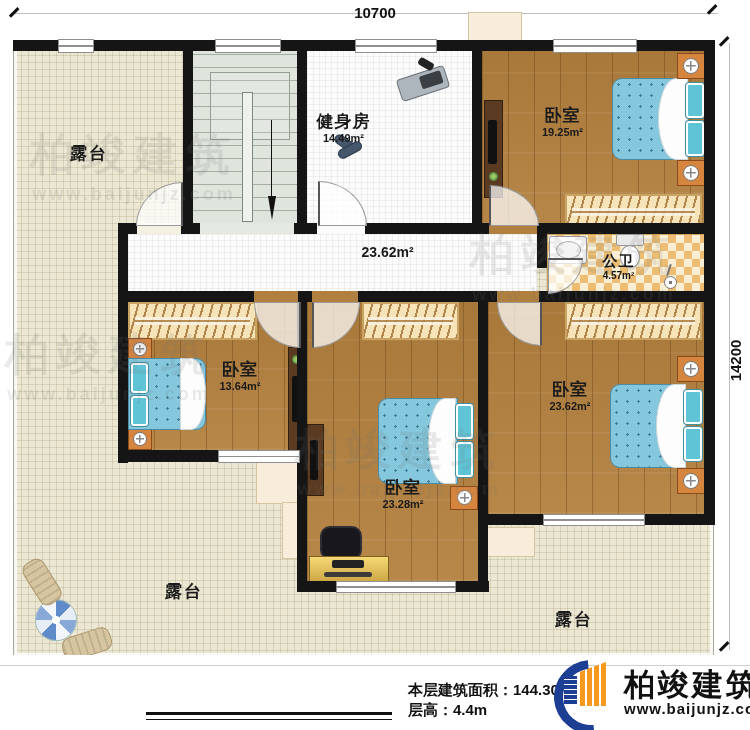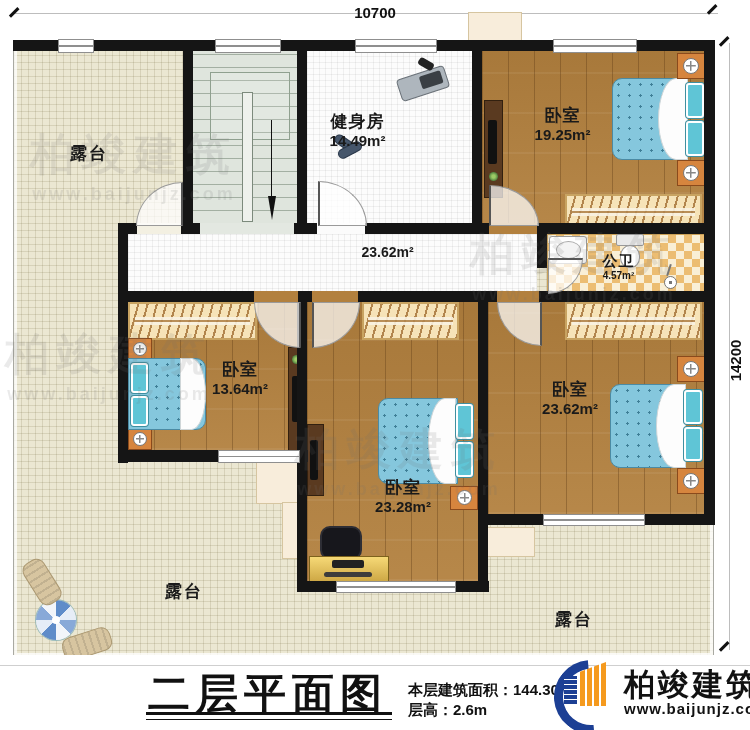--- a/index.html
+++ b/index.html
@@ -44,21 +44,21 @@
   .lamp{position:absolute;background:
       linear-gradient(#888 0 0) center/70% 1.5px no-repeat,
       linear-gradient(#888 0 0) center/1.5px 70% no-repeat,#fff;
     border:1.5px solid #777;border-radius:50%;}
   .deskdark{position:absolute;background:#5a3a20;border:1px solid #32200f;}
   .tv{position:absolute;background:#111;border-radius:2px;}
   .plant{position:absolute;background:radial-gradient(#9ccb66 25%,#4f7f3f 70%);border-radius:50%;}
   
   .rlabel{position:absolute;text-align:center;font-weight:bold;line-height:1.2;}
   .rlabel .nm{font-size:17px;letter-spacing:1px;}
-  .rlabel .ar{font-size:15px;}
+  .rlabel .ar{font-size:11px;}
   .tlabel{position:absolute;font-weight:bold;font-size:17px;letter-spacing:2px;}
   .dim{position:absolute;font-weight:bold;font-size:15px;color:#111;}
   .dimline{position:absolute;background:#bdbdbd;}
   .tick{position:absolute;width:12px;height:2.5px;background:#111;transform:rotate(-45deg);}
   
   .wm{position:absolute;opacity:.14;color:#6f6f6f;text-align:center;pointer-events:none;}
   .wm .big{font-size:44px;font-weight:bold;letter-spacing:8px;white-space:nowrap;}
   .wm .sml{font-size:18px;font-weight:bold;letter-spacing:3px;}
   
   .title-cn{position:absolute;font-size:42px;font-weight:bold;letter-spacing:6px;color:#111;}
@@ -241,21 +241,21 @@
   </div>
   <div class="wm" style="left:470px;top:225px;">
     <div class="big">柏竣建筑</div>
     <div class="sml">www.baijunjz.com</div>
   </div>
   <div class="wm" style="left:295px;top:420px;">
     <div class="big">柏竣建筑</div>
     <div class="sml">www.baijunjz.com</div>
   </div>
 
-  <div class="rlabel" style="left:300px;top:112px;width:115px;">
+  <div class="rlabel" style="left:286px;top:112px;width:115px;">
     <div class="nm">健身房</div>
     <div class="ar">14.49m²</div>
   </div>
   <div class="rlabel" style="left:505px;top:106px;width:115px;">
     <div class="nm">卧室</div>
     <div class="ar">19.25m²</div>
   </div>
   <div class="rlabel" style="left:576px;top:252px;width:85px;">
     <div class="nm" style="font-size:15px;">公卫</div>
     <div class="ar" style="font-size:10px;">4.57m²</div>
@@ -274,24 +274,23 @@
   <div class="rlabel" style="left:515px;top:380px;width:110px;">
     <div class="nm">卧室</div>
     <div class="ar">23.62m²</div>
   </div>
   <div class="tlabel" style="left:70px;top:142px;">露台</div>
   <div class="tlabel" style="left:165px;top:580px;">露台</div>
   <div class="tlabel" style="left:555px;top:608px;">露台</div>
 
   <div class="abs" style="left:0;top:655px;width:750px;height:75px;background:#fff;"></div>
   <div class="abs" style="left:0;top:665px;width:750px;height:1px;background:#cfcfcf;"></div>
-  <div class="title-cn" style="left:148px;top:666px;">二层平面图</div>
   <div class="underline" style="left:146px;top:712px;width:246px;"></div>
   <div class="stats" style="left:408px;top:680px;">本层建筑面积：144.30m²</div>
-  <div class="stats" style="left:408px;top:700px;">层高：2.6m</div>
+  <div class="stats" style="left:408px;top:700px;">层高：4.4m</div>
 
   <div class="abs" style="left:552px;top:654px;width:66px;height:70px;">
     <div class="abs" style="left:2px;top:6px;width:56px;height:56px;border-radius:50%;border:9px solid transparent;border-left-color:#1c3f94;border-bottom-color:#1c3f94;transform:rotate(40deg);"></div>
     <div class="abs" style="left:28px;top:8px;width:26px;height:44px;background:linear-gradient(#f59a1e,#e57f0f);clip-path:polygon(0 22%,100% 0,100% 100%,0 100%);background-image:repeating-linear-gradient(90deg,#f59a1e 0 5px,#ffffff 5px 7px);"></div>
     <div class="abs" style="left:12px;top:22px;width:13px;height:28px;background:#1c3f94;background-image:repeating-linear-gradient(0deg,transparent 0 4px,#fff 4px 5px);"></div>
   </div>
   <div class="logo-text" style="left:624px;top:664px;">柏竣建筑</div>
   <div class="logo-site" style="left:624px;top:700px;">www.baijunjz.com</div>
 
 </div>

